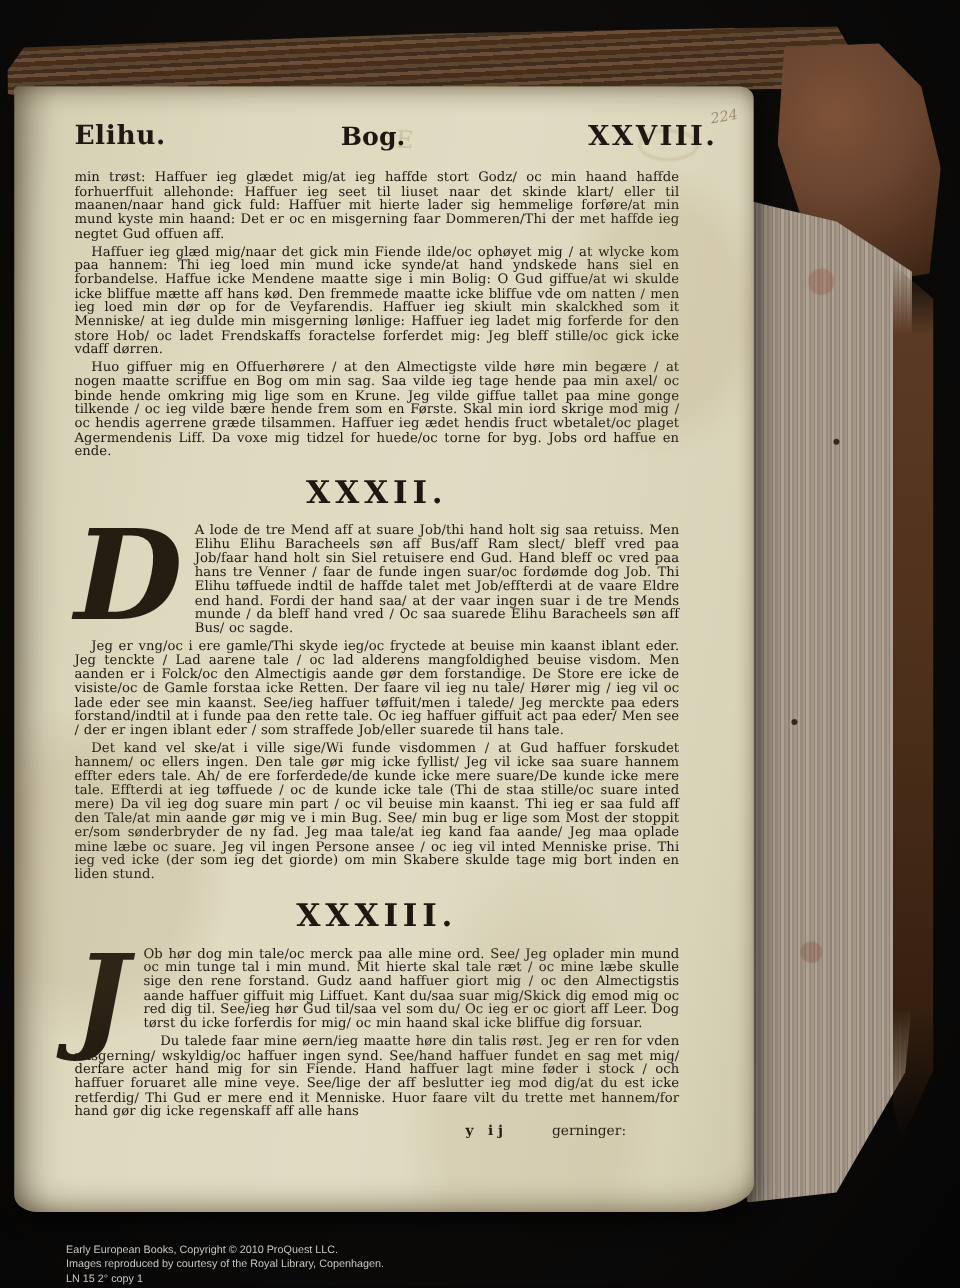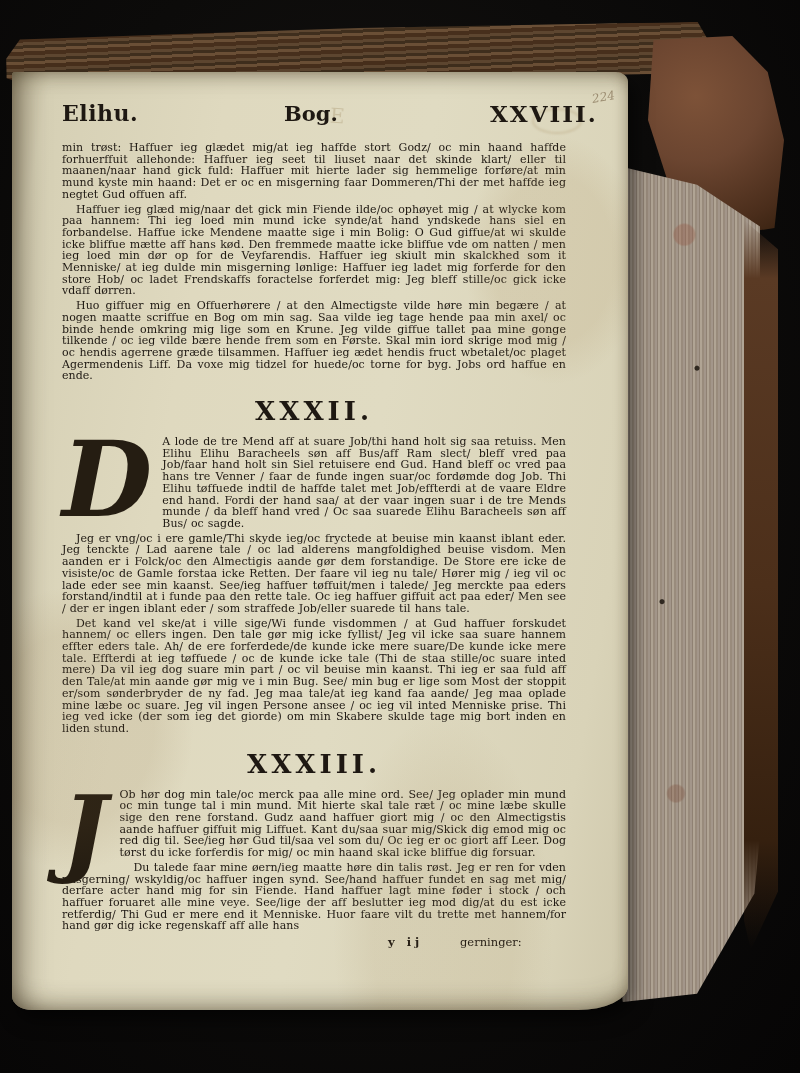--- a/index.html
+++ b/index.html
@@ -122,14 +122,19 @@
       <p class="body indent">Du talede faar mine øern/ieg maatte høre din talis røst. Jeg er ren for vden misgerning/ wskyldig/oc haffuer ingen synd. See/hand haffuer fundet en sag met mig/ derfare acter hand mig for sin Fiende. Hand haffuer lagt mine føder i stock / och haffuer foruaret alle mine veye. See/lige der aff beslutter ieg mod dig/at du est icke retferdig/ Thi Gud er mere end it Menniske. Huor faare vilt du trette met hannem/for hand gør dig icke regenskaff aff alle hans</p>
 
       <div class="catchline">
         <span class="sig-mark">y ij</span>
         <span class="catchword">gerninger:</span>
       </div>
 
     </div>
   </div>
 
+  <div class="caption">
+    <div>Early European Books, Copyright © 2010 ProQuest LLC.</div>
+    <div>Images reproduced by courtesy of the Royal Library, Copenhagen.</div>
+    <div>LN 15 2° copy 1</div>
+  </div>
 
 </div>
 
 </body></html>

